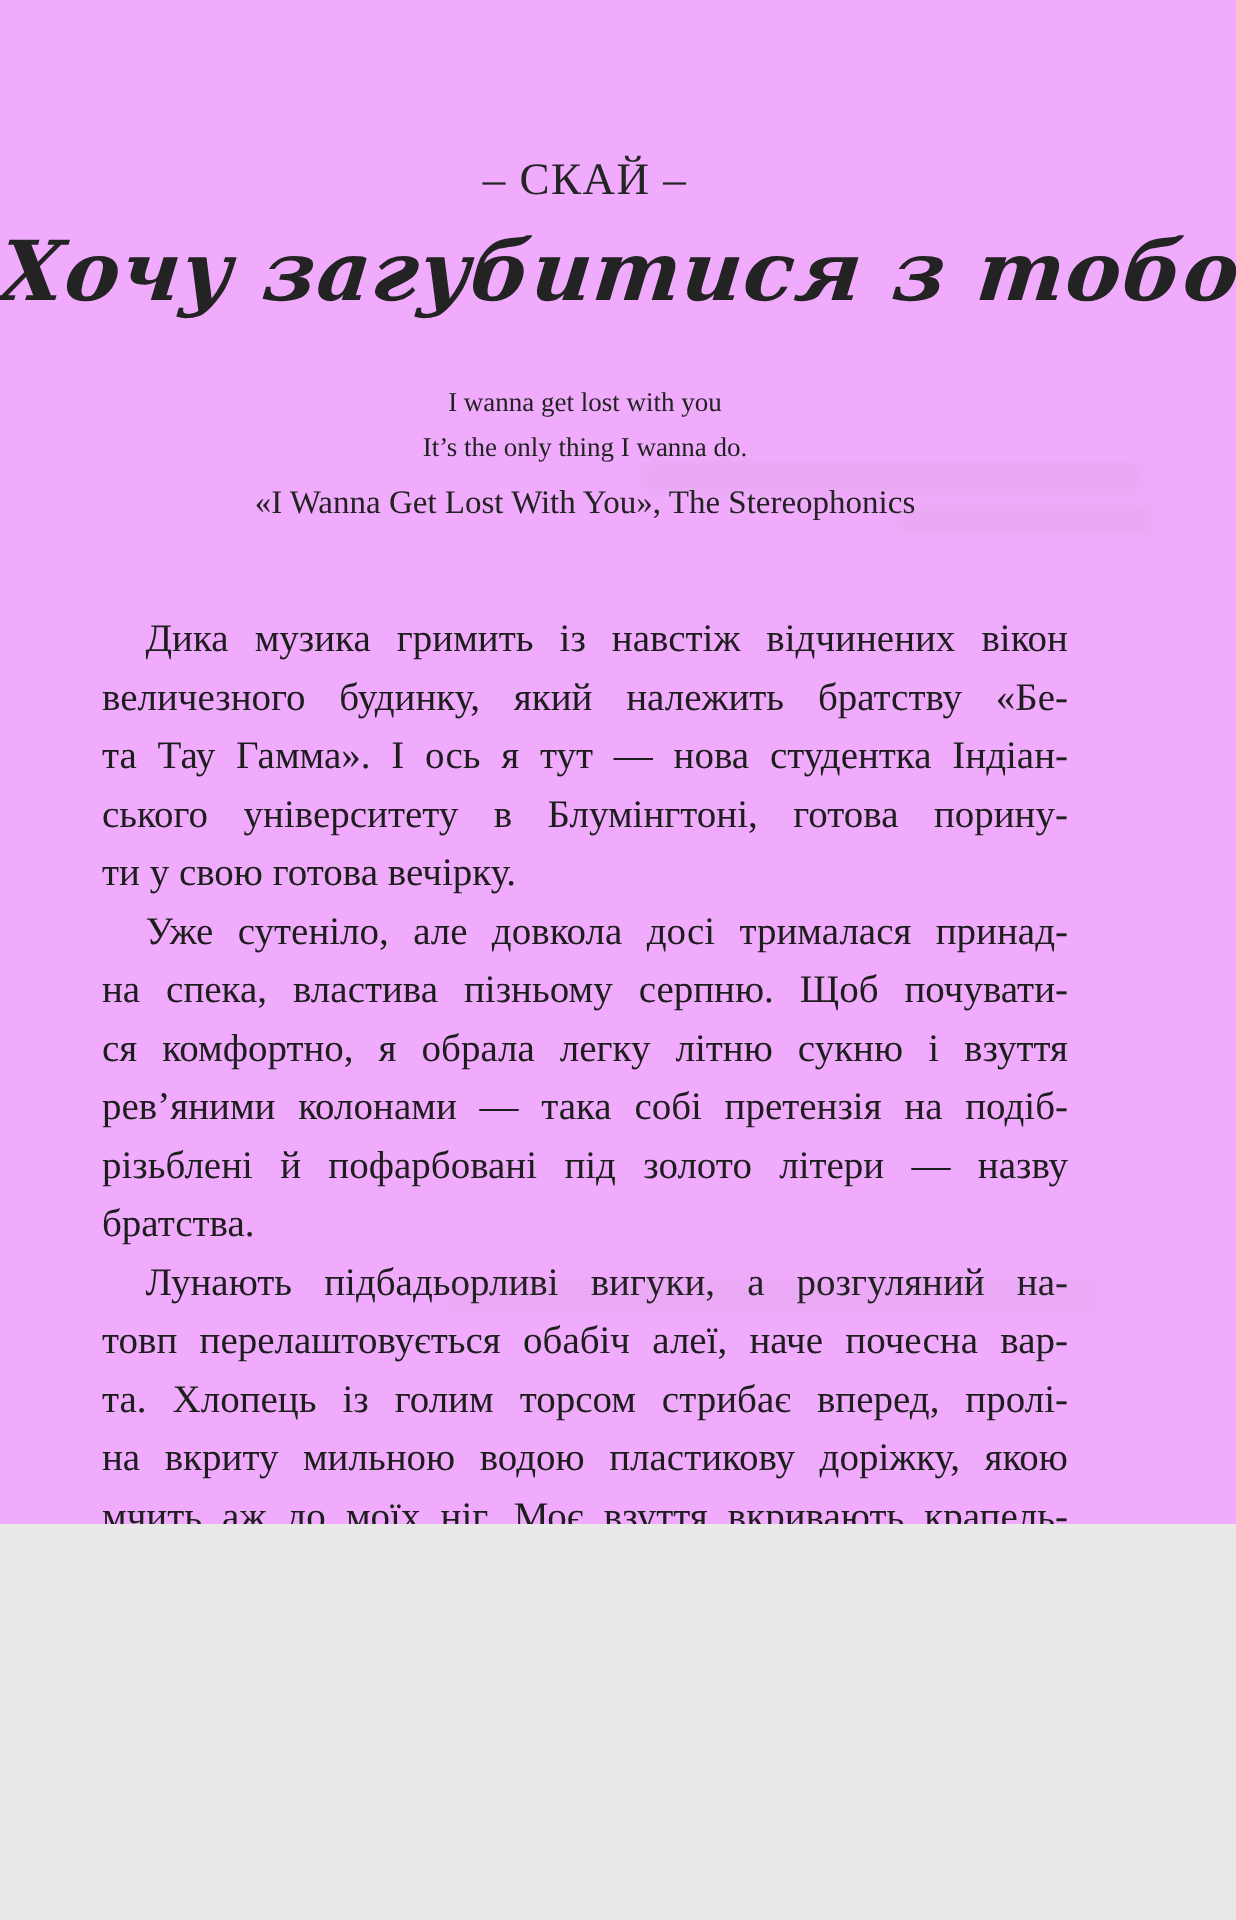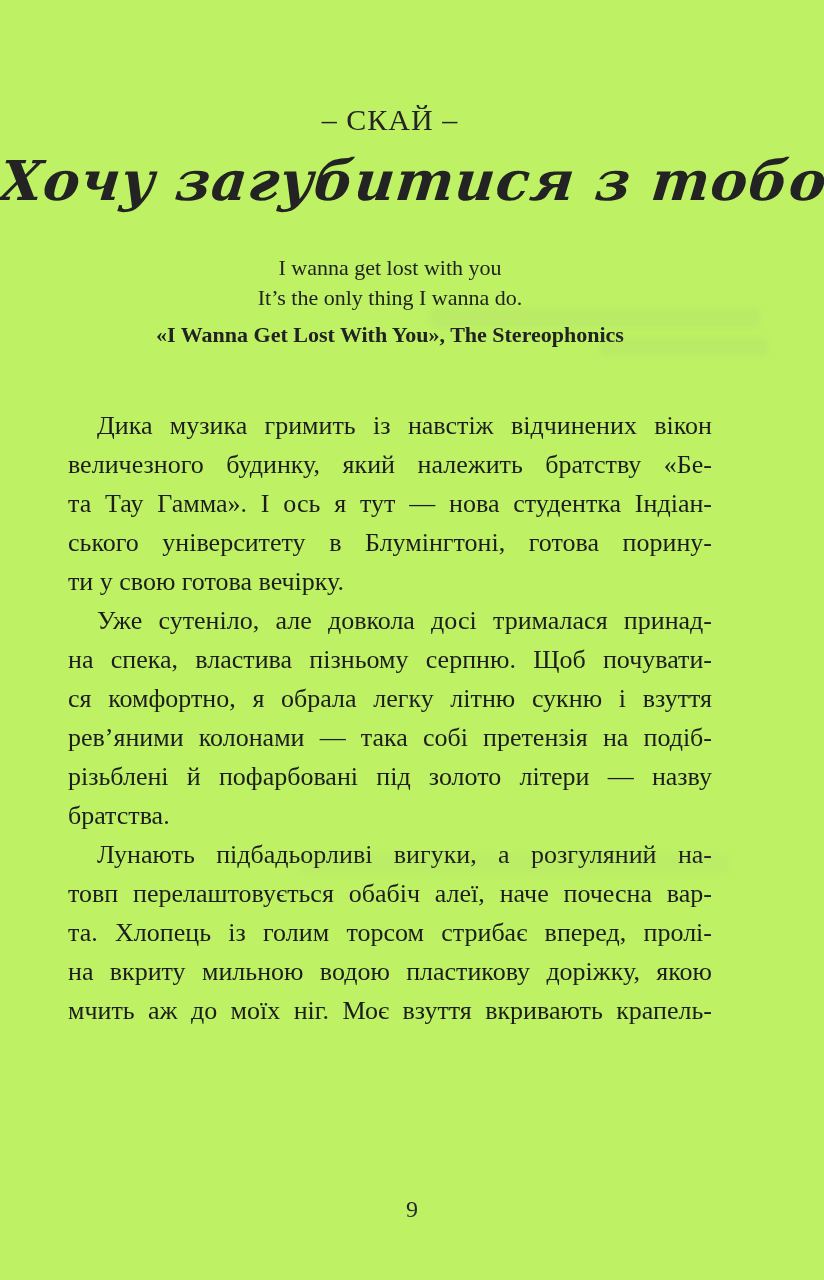--- a/index.html
+++ b/index.html
@@ -3,23 +3,23 @@
 <meta charset="utf-8">
 <style>
   html, body {
     margin: 0;
     padding: 0;
     background: #e9e9e7;
   }
   .page {
     position: relative;
     width: 824px;
-    height: 1280px;
+    height: 1016px;
     margin: 0 auto;
-    background: #bef264;
+    background: #f0abfc;
     color: #1f1f1f;
     font-family: "Liberation Serif", "DejaVu Serif", serif;
     overflow: hidden;
   }
   .chapter-header {
     position: absolute;
     top: 103px;
     left: 68px;
     width: 644px;
     text-align: center;
@@ -41,33 +41,32 @@
     transform: skewX(-6deg);
     color: #232323;
     white-space: nowrap;
   }
   .epigraph {
     position: absolute;
     top: 253px;
     left: 68px;
     width: 644px;
     text-align: center;
-    font-size: 22px;
+    font-size: 18px;
     line-height: 30px;
     color: #222;
   }
   .epigraph-attribution {
     position: absolute;
     top: 322px;
     left: 68px;
     width: 644px;
     text-align: center;
     font-size: 22px;
     color: #222;
-    font-weight: bold;
   }
   .body-text {
     position: absolute;
     top: 406px;
     left: 68px;
     width: 644px;
     font-size: 26px;
     line-height: 39px;
     color: #1d1d1d;
   }

